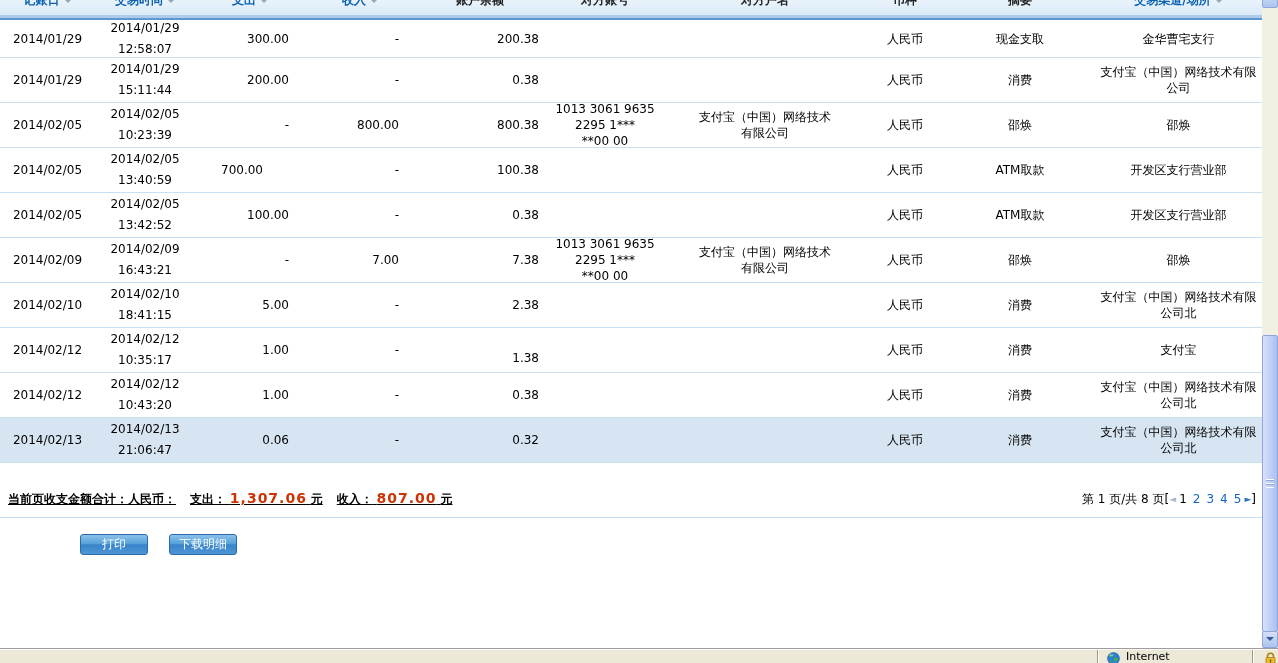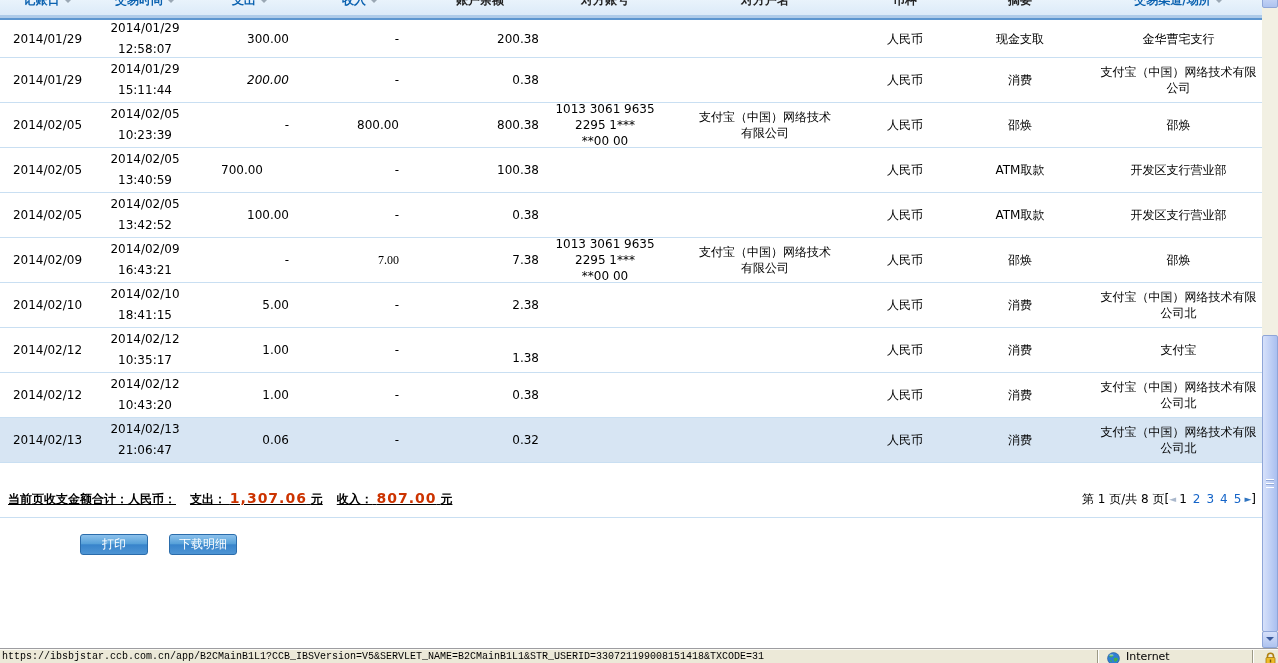--- a/index.html
+++ b/index.html
@@ -107,21 +107,21 @@
           <div class="td al-right-sm cell-balance" style="width: 130px;">200.38</div>
           <div class="td al-center cell-account" style="width: 120px;"></div>
           <div class="td al-center cell-name" style="width: 200px;"></div>
           <div class="td al-center cell-currency" style="width: 80px;">人民币</div>
           <div class="td al-center cell-summary" style="width: 150px;">现金支取</div>
           <div class="td al-center cell-place" style="width: 167px;">金华曹宅支行</div>
         </div>
         <div class="tr">
           <div class="td al-center cell-booking_date" style="width: 95px;">2014/01/29</div>
           <div class="td al-center cell-txn_time" style="width: 100px;"><div>2014/01/29</div><div>15:11:44</div></div>
-          <div class="td al-right cell-expense" style="width: 110px; font-style: italic;">200.00</div>
+          <div class="td al-right cell-expense" style="width: 110px;">200.00</div>
           <div class="td al-right cell-income" style="width: 110px;">-</div>
           <div class="td al-right-sm cell-balance" style="width: 130px;">0.38</div>
           <div class="td al-center cell-account" style="width: 120px;"></div>
           <div class="td al-center cell-name" style="width: 200px;"></div>
           <div class="td al-center cell-currency" style="width: 80px;">人民币</div>
           <div class="td al-center cell-summary" style="width: 150px;">消费</div>
           <div class="td al-center cell-place" style="width: 167px;">支付宝（中国）网络技术有限
 公司</div>
         </div>
         <div class="tr">
@@ -159,21 +159,21 @@
           <div class="td al-center cell-account" style="width: 120px;"></div>
           <div class="td al-center cell-name" style="width: 200px;"></div>
           <div class="td al-center cell-currency" style="width: 80px;">人民币</div>
           <div class="td al-center cell-summary" style="width: 150px;">ATM取款</div>
           <div class="td al-center cell-place" style="width: 167px;">开发区支行营业部</div>
         </div>
         <div class="tr">
           <div class="td al-center cell-booking_date" style="width: 95px;">2014/02/09</div>
           <div class="td al-center cell-txn_time" style="width: 100px;"><div>2014/02/09</div><div>16:43:21</div></div>
           <div class="td al-right cell-expense" style="width: 110px;">-</div>
-          <div class="td al-right cell-income" style="width: 110px; font-family: Liberation Serif, serif;">7.00</div>
+          <div class="td al-right cell-income" style="width: 110px;">7.00</div>
           <div class="td al-right-sm cell-balance" style="width: 130px;">7.38</div>
           <div class="td al-center cell-account" style="width: 120px;">1013 3061 9635 2295 1***
 **00 00</div>
           <div class="td al-center cell-name" style="width: 200px;">支付宝（中国）网络技术
 有限公司</div>
           <div class="td al-center cell-currency" style="width: 80px;">人民币</div>
           <div class="td al-center cell-summary" style="width: 150px;">邵焕</div>
           <div class="td al-center cell-place" style="width: 167px;">邵焕</div>
         </div>
         <div class="tr">
@@ -248,21 +248,20 @@
     </div>
   </div>
 
   <div id="scrollbar">
     <div class="scroll-btn up"></div>
     <div id="scroll-thumb"></div>
     <div class="scroll-btn down"></div>
   </div>
 
   <div id="status-bar">
-    <span id="status-url">https://ibsbjstar.ccb.com.cn/app/B2CMainB1L1?CCB_IBSVersion=V5&amp;SERVLET_NAME=B2CMainB1L1&amp;STR_USERID=330721199008151418&amp;TXCODE=31</span>
     <span class="zone-sep" id="zone-sep1"></span>
     <span id="globe-icon">
       <svg width="13" height="13" viewBox="0 0 13 13">
         <circle cx="6.5" cy="6.5" r="6" fill="#2f7fd2" stroke="#1b4d8a" stroke-width="0.5"></circle>
         <path d="M2 4 Q4 2 6 3 Q7 4 5 5 Q3 6 2 4Z" fill="#3fae4e"></path>
         <path d="M7 6 Q10 5 11 7 Q10 10 8 10 Q6 8 7 6Z" fill="#3fae4e"></path>
         <path d="M3 8 Q5 8 5 10 Q3 10 3 8Z" fill="#3fae4e"></path>
         <ellipse cx="4.4" cy="3.2" rx="2.2" ry="1.1" fill="#ffffff" opacity="0.35"></ellipse>
       </svg>
     </span>

